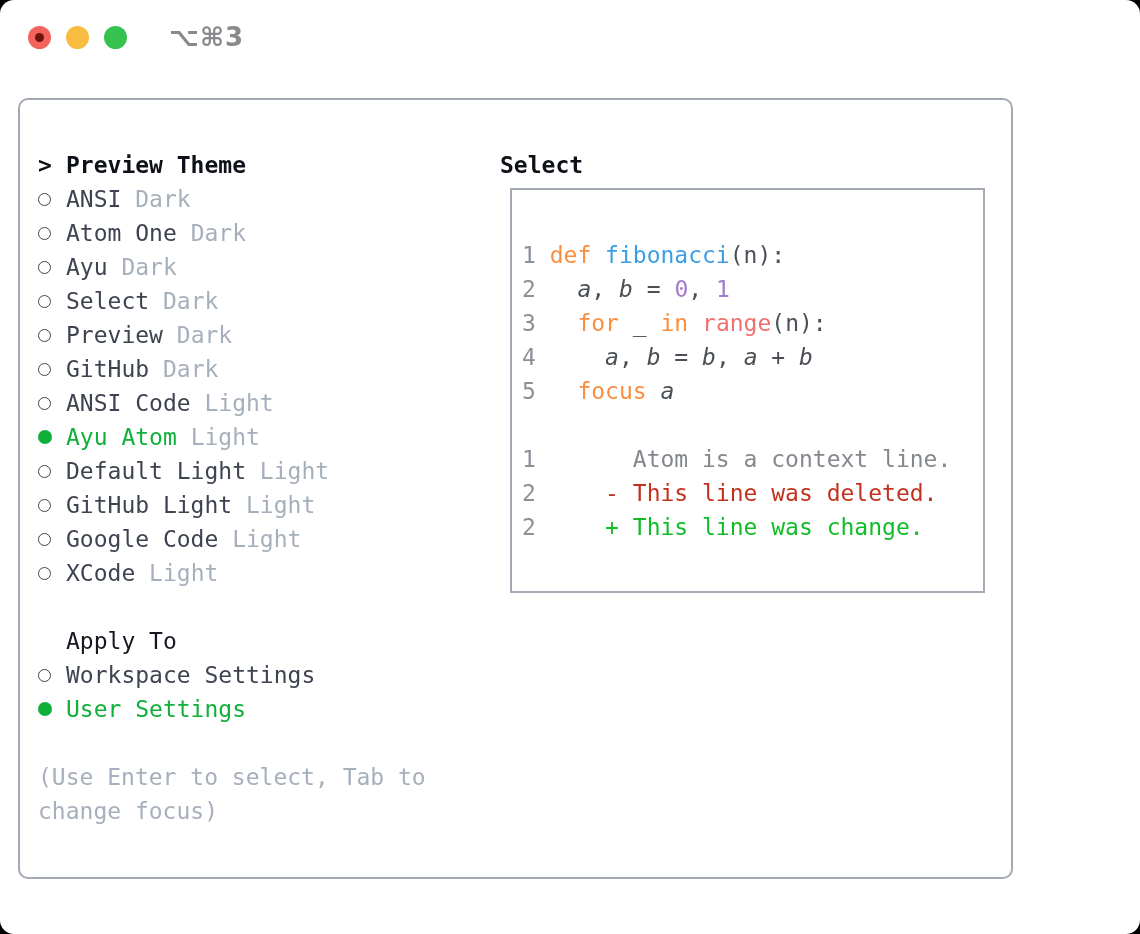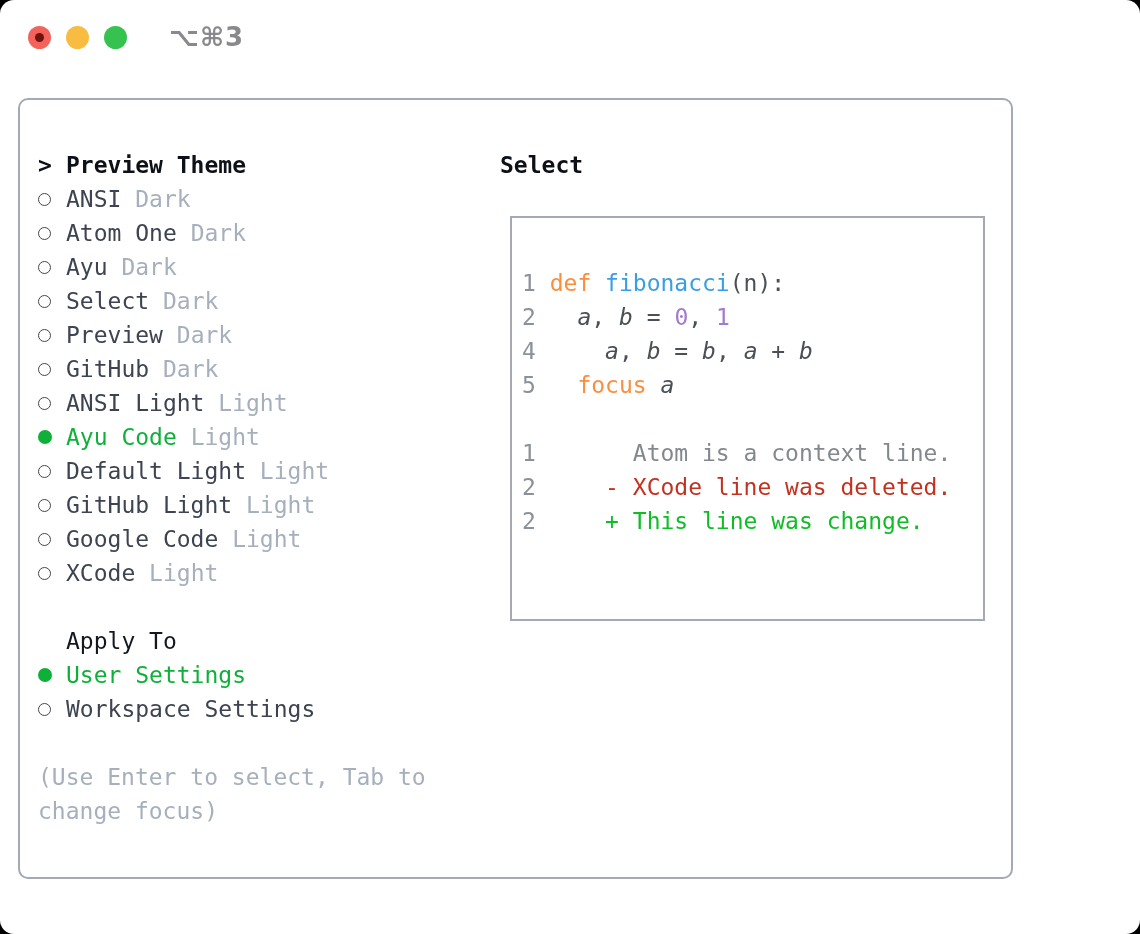--- a/index.html
+++ b/index.html
@@ -36,21 +36,21 @@
   .header-text{font-weight:bold;color:var(--header-text);}
   .apply-header{color:#14171f;}
   .name{color:var(--item-name);}
   .name.selected{color:var(--accent-green);}
   .tag{color:var(--item-tag);margin-left:1ch;}
   .hint{color:var(--hint-text);}
   
   .preview-header{position:absolute;left:480px;top:48px;height:34px;line-height:34px;
     font-size:23px;font-weight:bold;color:var(--header-text);}
   .preview-box{
-    position:absolute;left:490px;top:116px;width:475px;height:405px;
+    position:absolute;left:490px;top:88px;width:475px;height:405px;
     box-sizing:border-box;border:2px solid var(--panel-border);
   }
   .code{padding:48px 0 0 10px;font-size:23px;}
   .code-line{height:34px;line-height:34px;white-space:pre;}
   .tok-num{color:var(--code-num);}
   .tok-kw{color:var(--code-kw);}
   .tok-fn{color:var(--code-fn);}
   .tok-plain{color:var(--code-plain);}
   .tok-var{color:var(--code-var);font-style:italic;}
   .tok-const{color:var(--code-const);}
@@ -81,55 +81,56 @@
         <span class="header-text">Preview Theme</span>
       </div>
 
       <div>
           <div class="row"><span class="marker"><span class="circle"></span></span><span class="name">ANSI</span><span class="tag">Dark</span></div>
           <div class="row"><span class="marker"><span class="circle"></span></span><span class="name">Atom One</span><span class="tag">Dark</span></div>
           <div class="row"><span class="marker"><span class="circle"></span></span><span class="name">Ayu</span><span class="tag">Dark</span></div>
           <div class="row"><span class="marker"><span class="circle"></span></span><span class="name">Select</span><span class="tag">Dark</span></div>
           <div class="row"><span class="marker"><span class="circle"></span></span><span class="name">Preview</span><span class="tag">Dark</span></div>
           <div class="row"><span class="marker"><span class="circle"></span></span><span class="name">GitHub</span><span class="tag">Dark</span></div>
-          <div class="row"><span class="marker"><span class="circle"></span></span><span class="name">ANSI Light</span><span class="tag">Light</span></div>
-          <div class="row"><span class="marker"><span class="circle filled"></span></span><span class="name selected">Ayu Code</span><span class="tag">Light</span></div>
+          <div class="row"><span class="marker"><span class="circle"></span></span><span class="name">ANSI Code</span><span class="tag">Light</span></div>
+          <div class="row"><span class="marker"><span class="circle filled"></span></span><span class="name selected">Ayu Atom</span><span class="tag">Light</span></div>
           <div class="row"><span class="marker"><span class="circle"></span></span><span class="name">Default Light</span><span class="tag">Light</span></div>
           <div class="row"><span class="marker"><span class="circle"></span></span><span class="name">GitHub Light</span><span class="tag">Light</span></div>
           <div class="row"><span class="marker"><span class="circle"></span></span><span class="name">Google Code</span><span class="tag">Light</span></div>
           <div class="row"><span class="marker"><span class="circle"></span></span><span class="name">XCode</span><span class="tag">Light</span></div>
         </div>
 
       <div class="row"></div>
 
       <div class="row">
         <span class="marker"></span>
         <span class="apply-header">Apply To</span>
       </div>
 
       <div>
+          <div class="row"><span class="marker"><span class="circle"></span></span><span class="name">Workspace Settings</span></div>
           <div class="row"><span class="marker"><span class="circle filled"></span></span><span class="name selected">User Settings</span></div>
-          <div class="row"><span class="marker"><span class="circle"></span></span><span class="name">Workspace Settings</span></div>
         </div>
 
       <div class="row"></div>
 
       <div class="row hint">(Use Enter to select, Tab to</div>
       <div class="row hint">change focus)</div>
     </div>
 
     <div class="preview-header">Select</div>
 
     <div class="preview-box">
       <div class="code">
           <div class="code-line"><span class="tok-num">1 </span><span class="tok-kw">def </span><span class="tok-fn">fibonacci</span><span class="tok-plain">(n):</span></div>
           <div class="code-line"><span class="tok-num">2 </span><span class="tok-plain">  </span><span class="tok-var">a</span><span class="tok-plain">, </span><span class="tok-var">b</span><span class="tok-plain"> = </span><span class="tok-const">0</span><span class="tok-plain">, </span><span class="tok-const">1</span></div>
+          <div class="code-line"><span class="tok-num">3 </span><span class="tok-plain">  </span><span class="tok-kw">for </span><span class="tok-var">_</span><span class="tok-plain"> </span><span class="tok-kw">in </span><span class="tok-supp">range</span><span class="tok-plain">(n):</span></div>
           <div class="code-line"><span class="tok-num">4 </span><span class="tok-plain">    </span><span class="tok-var">a</span><span class="tok-plain">, </span><span class="tok-var">b</span><span class="tok-plain"> = </span><span class="tok-var">b</span><span class="tok-plain">, </span><span class="tok-var">a</span><span class="tok-plain"> + </span><span class="tok-var">b</span></div>
           <div class="code-line"><span class="tok-num">5 </span><span class="tok-plain">  </span><span class="tok-kw">focus </span><span class="tok-var">a</span></div>
           <div class="code-line"></div>
           <div class="code-line"><span class="tok-num">1 </span><span class="tok-ctx">      Atom is a context line.</span></div>
-          <div class="code-line"><span class="tok-num">2 </span><span class="tok-plain">    </span><span class="tok-del">- XCode line was deleted.</span></div>
+          <div class="code-line"><span class="tok-num">2 </span><span class="tok-plain">    </span><span class="tok-del">- This line was deleted.</span></div>
           <div class="code-line"><span class="tok-num">2 </span><span class="tok-plain">    </span><span class="tok-add">+ This line was change.</span></div>
         </div>
     </div>
 
   </div>
 </div>
 
 </body></html>

